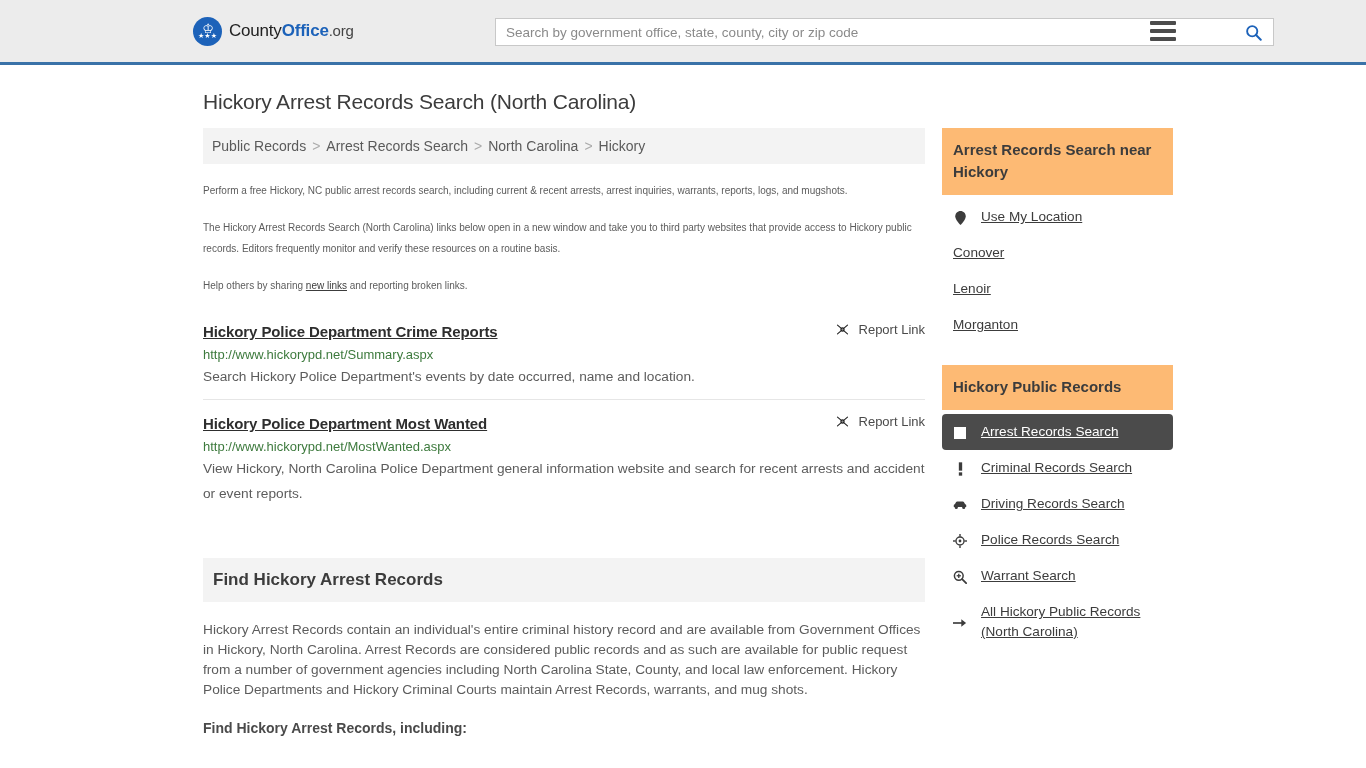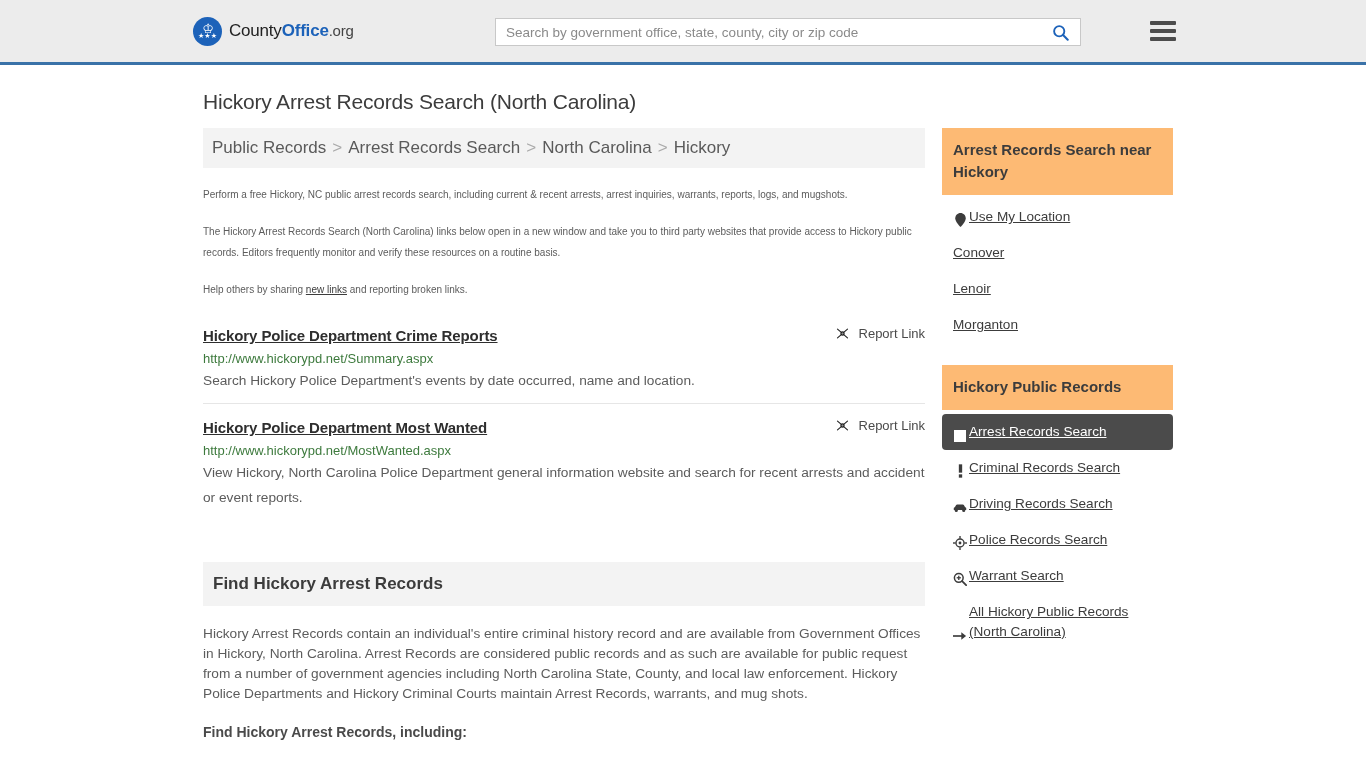--- a/index.html
+++ b/index.html
@@ -62,21 +62,21 @@
     letter-spacing: -0.2px;
     white-space: nowrap;
   }
   .brand-text .b-bold { color: #1c62b9; font-weight: bold; }
   .brand-text .b-tld { color: #444444; font-size: 15px; }
 
   .search-wrap {
     position: absolute;
     left: 495px;
     top: 18px;
-    width: 586px;
+    width: 779px;
     height: 28px;
     background: #ffffff;
     border: 1px solid #c8c8c8;
     display: flex;
     align-items: center;
   }
   .search-input {
     flex: 1;
     border: none;
     outline: none;
@@ -127,21 +127,21 @@
     gap: 17px;
     align-items: flex-start;
   }
   .col-main { width: 722px; flex: none; }
   .col-side { width: 231px; flex: none; }
 
   
   .breadcrumb {
     background: #f3f3f3;
     padding: 10px 9px;
-    font-size: 17px;
+    font-size: 14px;
     color: #5a5a5a;
     margin-bottom: 16px;
   }
   .breadcrumb a {
     color: #5a5a5a;
     text-decoration: none;
   }
   .breadcrumb .sep {
     color: #aaaaaa;
     margin: 0 6px;
@@ -232,22 +232,22 @@
     background: #fdba74;
     padding: 11px 11px 12px 11px;
     font-size: 15px;
     font-weight: bold;
     color: #3c3c3c;
     line-height: 22px;
   }
   .side-list { padding-top: 4px; }
   .side-item {
     display: flex;
-    align-items: flex-end;
-    gap: 2px;
+    align-items: center;
+    gap: 14px;
     padding: 8px 11px;
     text-decoration: none;
     border-radius: 3px;
   }
   .side-item .s-icon {
     width: 14px; flex: none;
     display: flex; align-items: center; justify-content: center;
     padding-top: 2px;
     color: #3c3c3c;
   }

